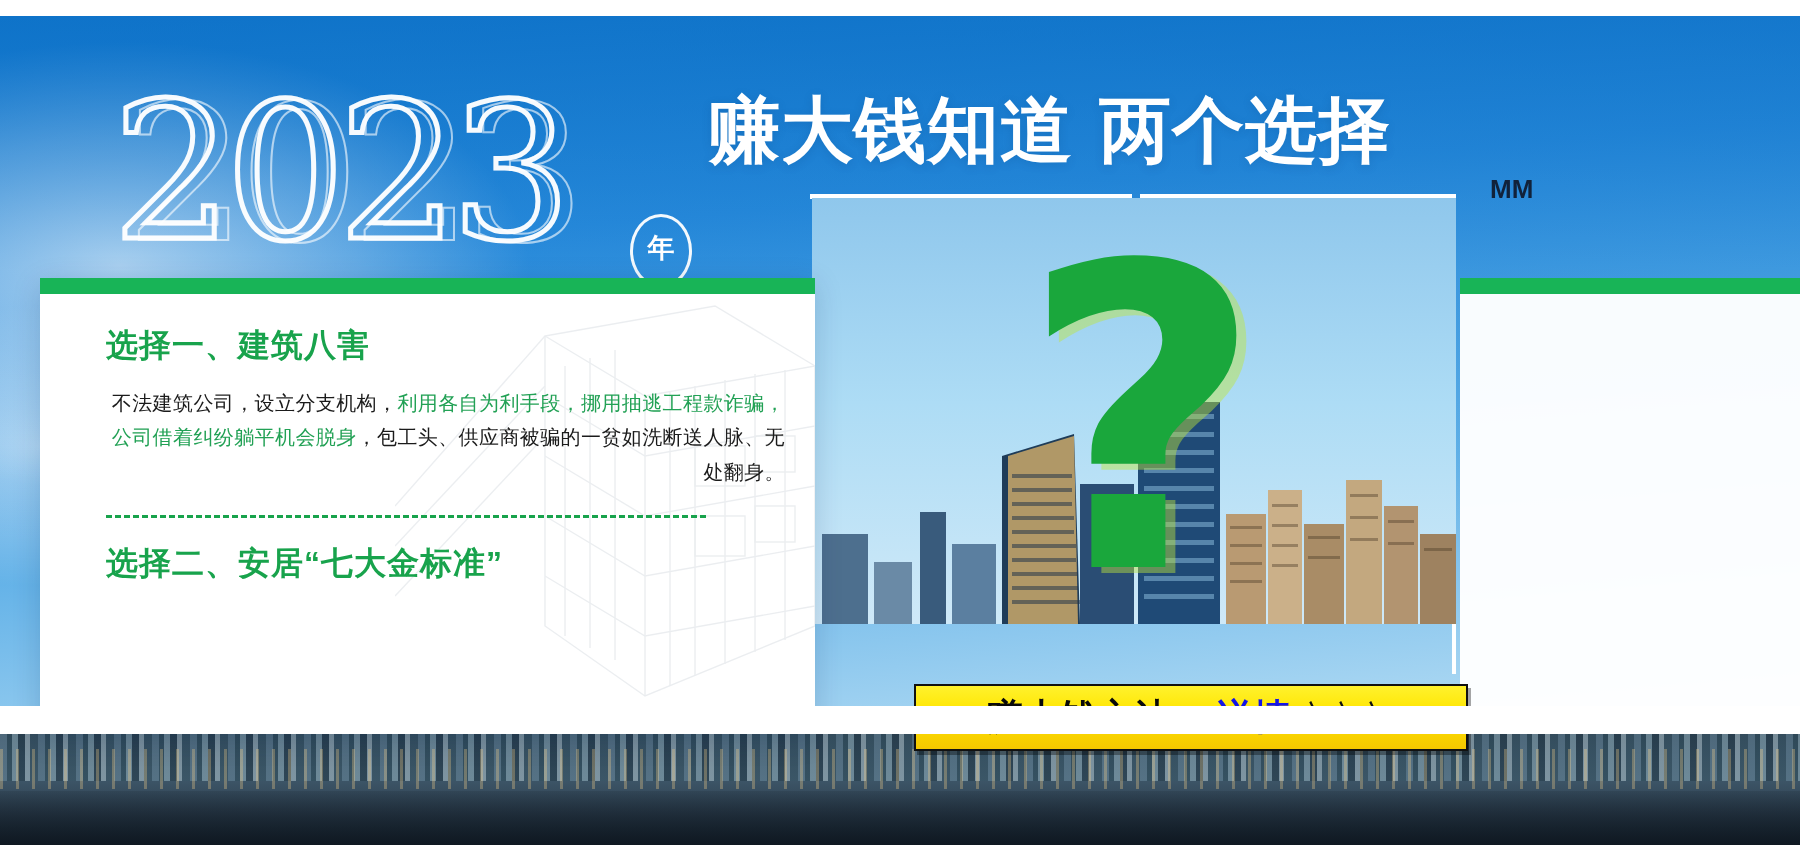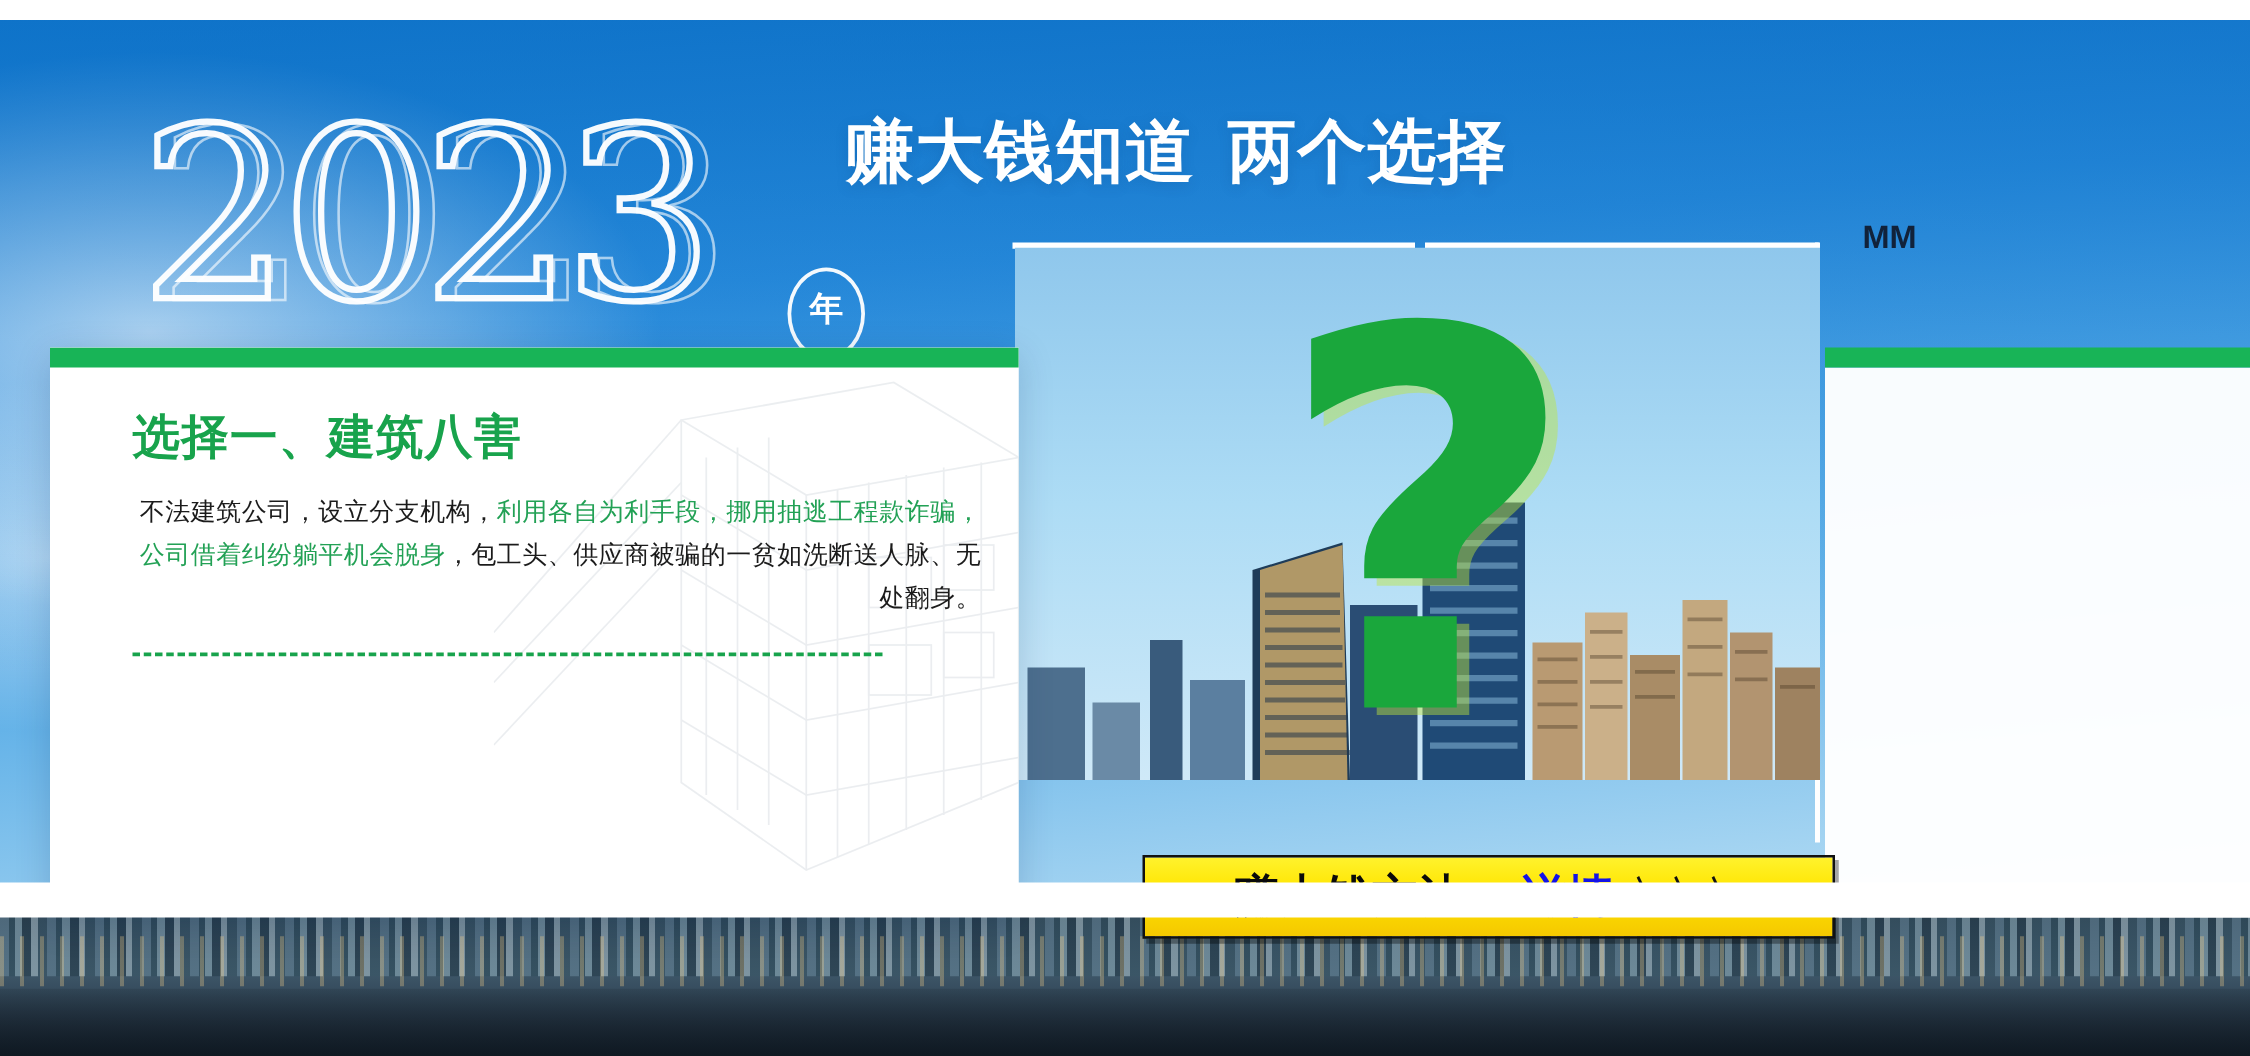--- a/index.html
+++ b/index.html
@@ -76,23 +76,23 @@
     position:absolute;left:630px;top:198px;
     width:56px;height:68px;border-radius:50%;
     border:3px solid rgba(255,255,255,.95);
     color:#fff;font-size:27px;line-height:62px;text-align:center;
     font-family:"DejaVu Sans","Liberation Sans",sans-serif;
     font-weight:700;
   }
 
   
   .headline{
-    position:absolute;left:676px;top:78px;
+    position:absolute;left:708px;top:78px;
     color:#fff;
-    font-size:55px;line-height:1;
+    font-size:72px;line-height:1;
     font-weight:700;
     letter-spacing:1px;
     white-space:nowrap;
     text-shadow:0 2px 10px rgba(0,60,120,.18);
   }
   .headline .gap{display:inline-block;width:26px;}
 
   
   .rule-left{
     position:absolute;left:810px;top:178px;width:318px;height:5px;background:#fff;
@@ -118,21 +118,21 @@
     position:absolute;left:0;top:0;width:100%;height:16px;background:#18b457;
   }
   
   .blueprint{
     position:absolute;right:-40px;top:18px;width:460px;height:440px;
     opacity:.5;pointer-events:none;
   }
   .card-inner{position:absolute;left:66px;top:46px;right:30px;}
 
   .sec-title{
-    color:#18a34c;font-size:38px;font-weight:700;letter-spacing:1px;
+    color:#18a34c;font-size:32px;font-weight:700;letter-spacing:1px;
     margin:0 0 18px 0;
   }
   .sec-body{
     font-size:20px;line-height:1.72;color:#1b1b1b;
     margin:0;letter-spacing:.4px;text-align:right;
   }
   .g{color:#22a155;}
   .dashed{
     margin:26px 0 24px 0;height:0;
     border-top:3px dashed #18a34c;
@@ -332,20 +332,21 @@
       </g>
     </svg>
 
     <div class="card-inner">
 
       <h2 class="sec-title">选择一、建筑八害</h2>
       <p class="sec-body"><span>不法建筑公司，设立分支机构，</span><span class="g">利用各自为利手段，挪用抽逃工程款诈骗，公司借着纠纷躺平机会脱身</span><span>，包工头、供应商被骗的一贫如洗断送人脉、无处翻身。</span></p>
 
       <div class="dashed"></div>
 
+      <h2 class="sec-title sec2">选择二、安居“七大金标准”</h2>
 
     </div>
   </div>
 
   <div class="cta">
     <span class="cta-main">赚大钱方法</span>
     <span class="cta-sub">详情</span>
     <span class="cta-arrows">〉〉〉</span>
   </div>
 

